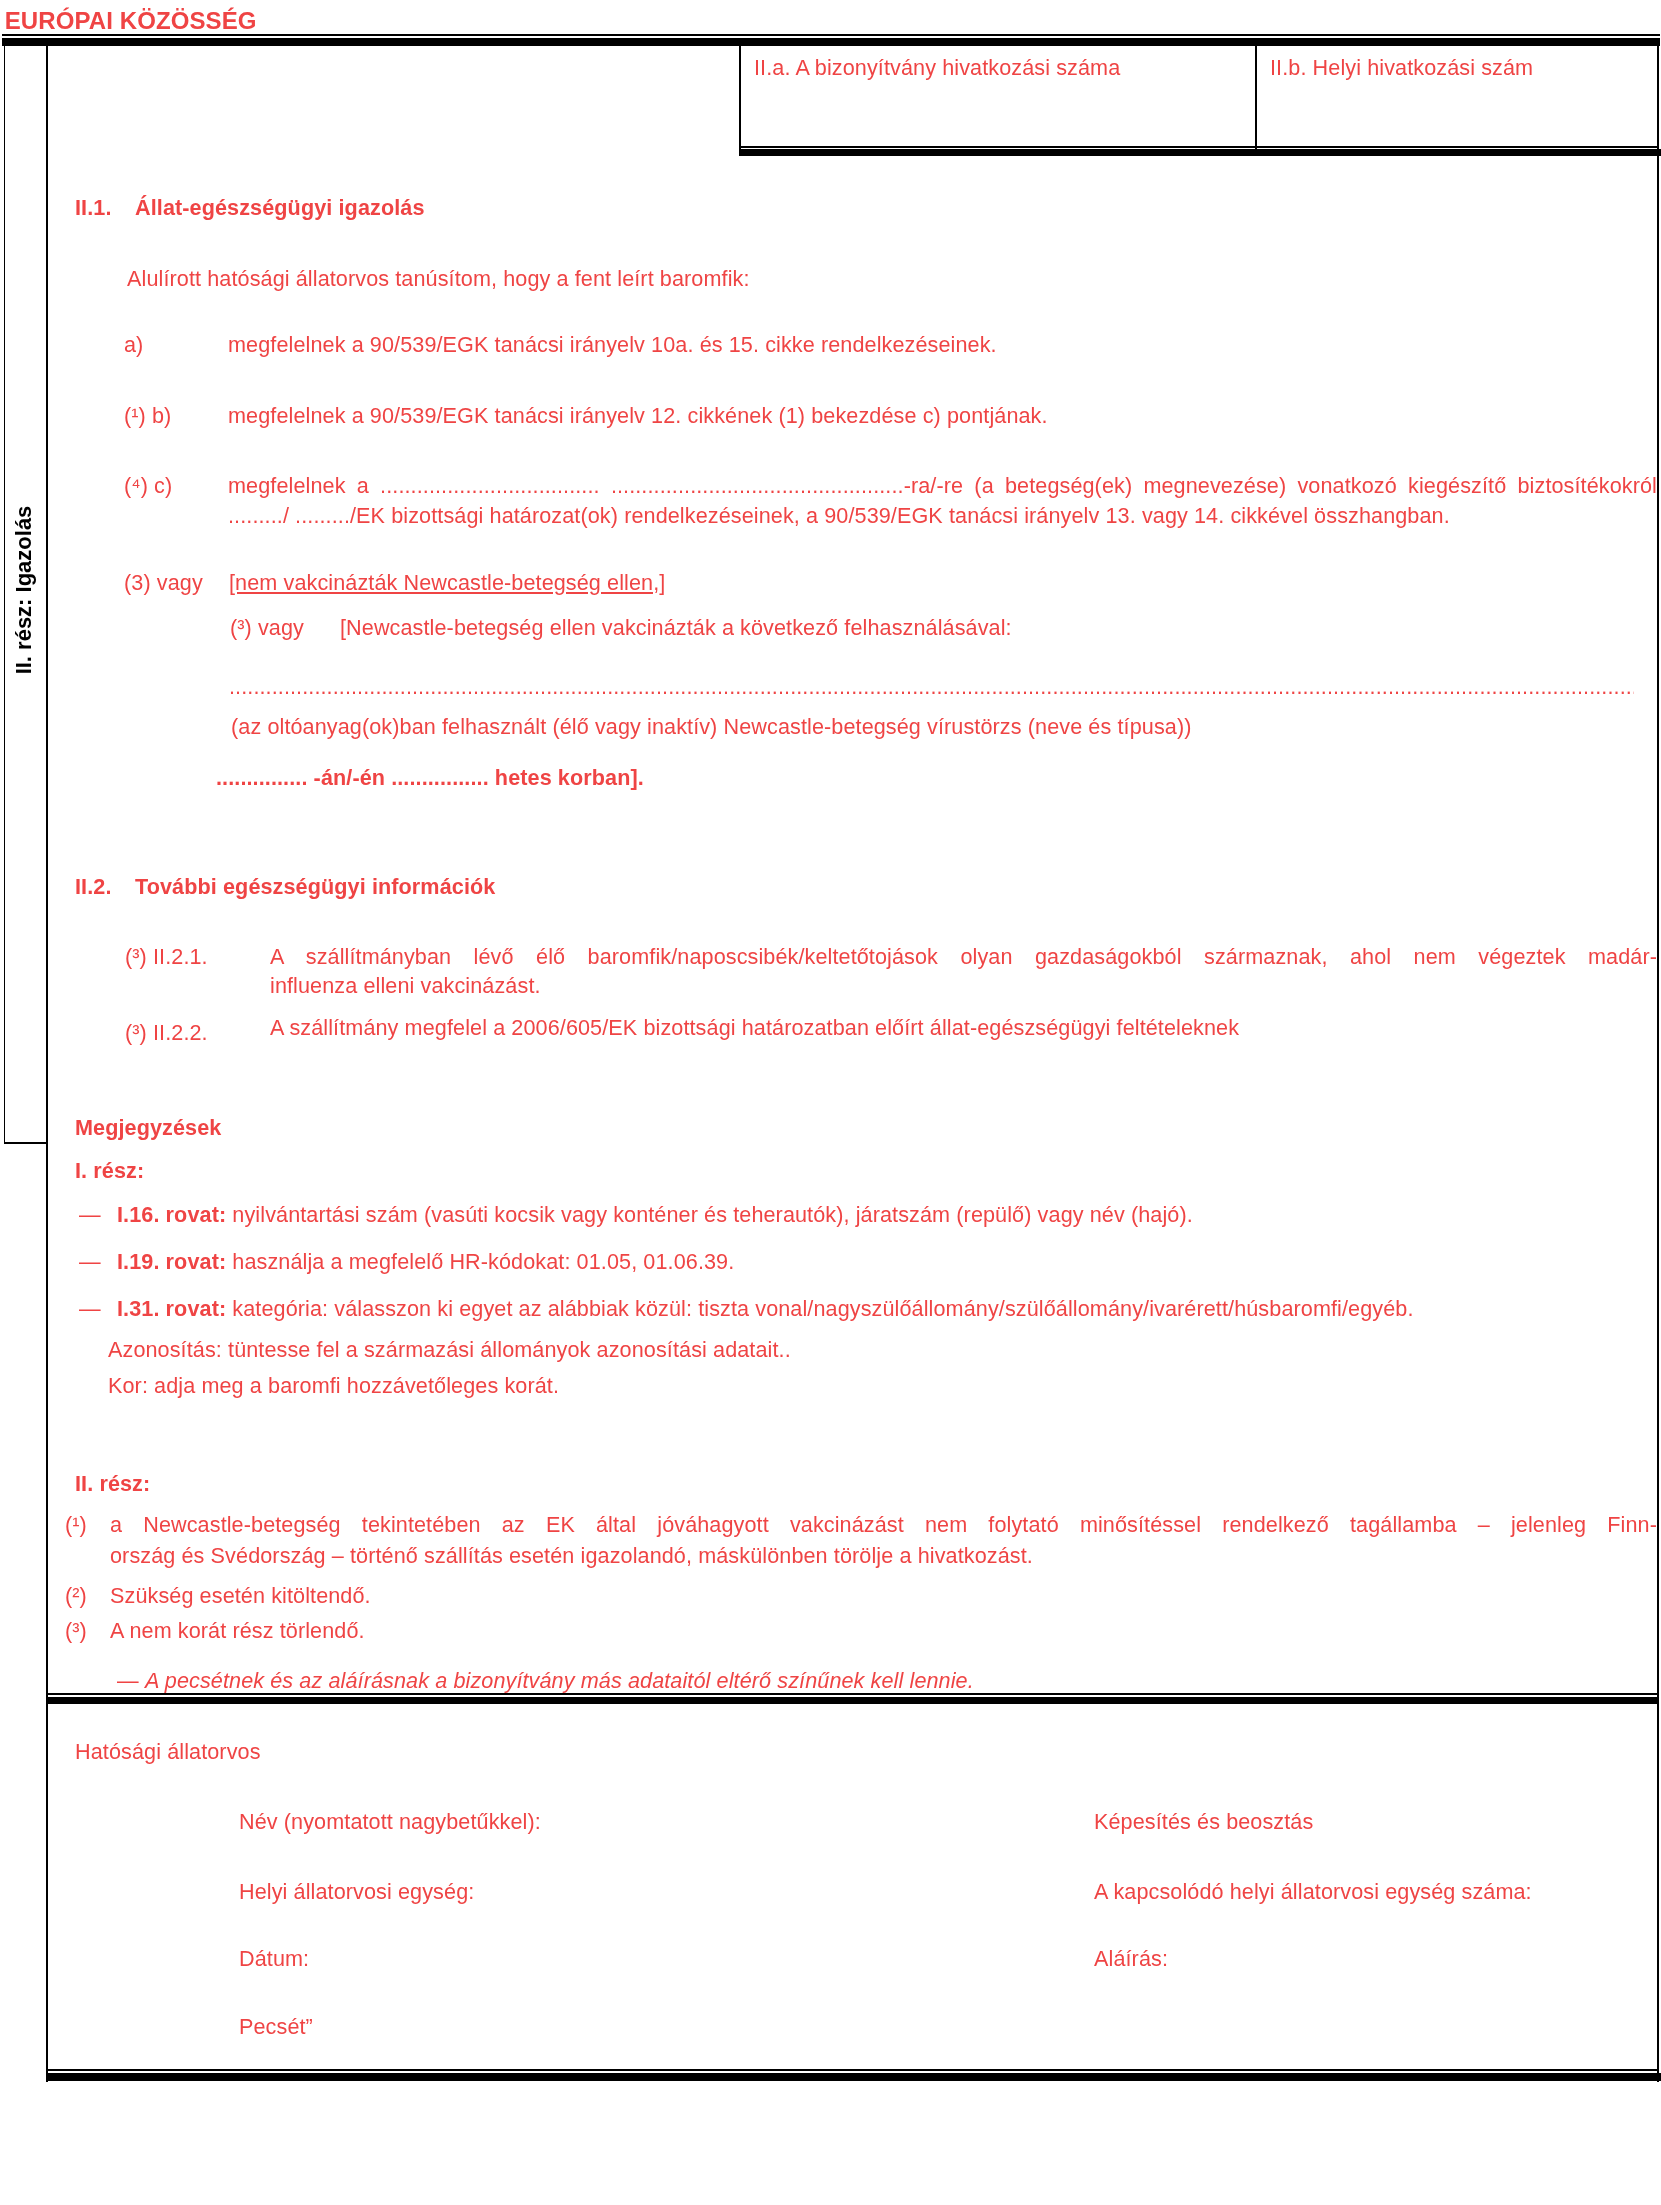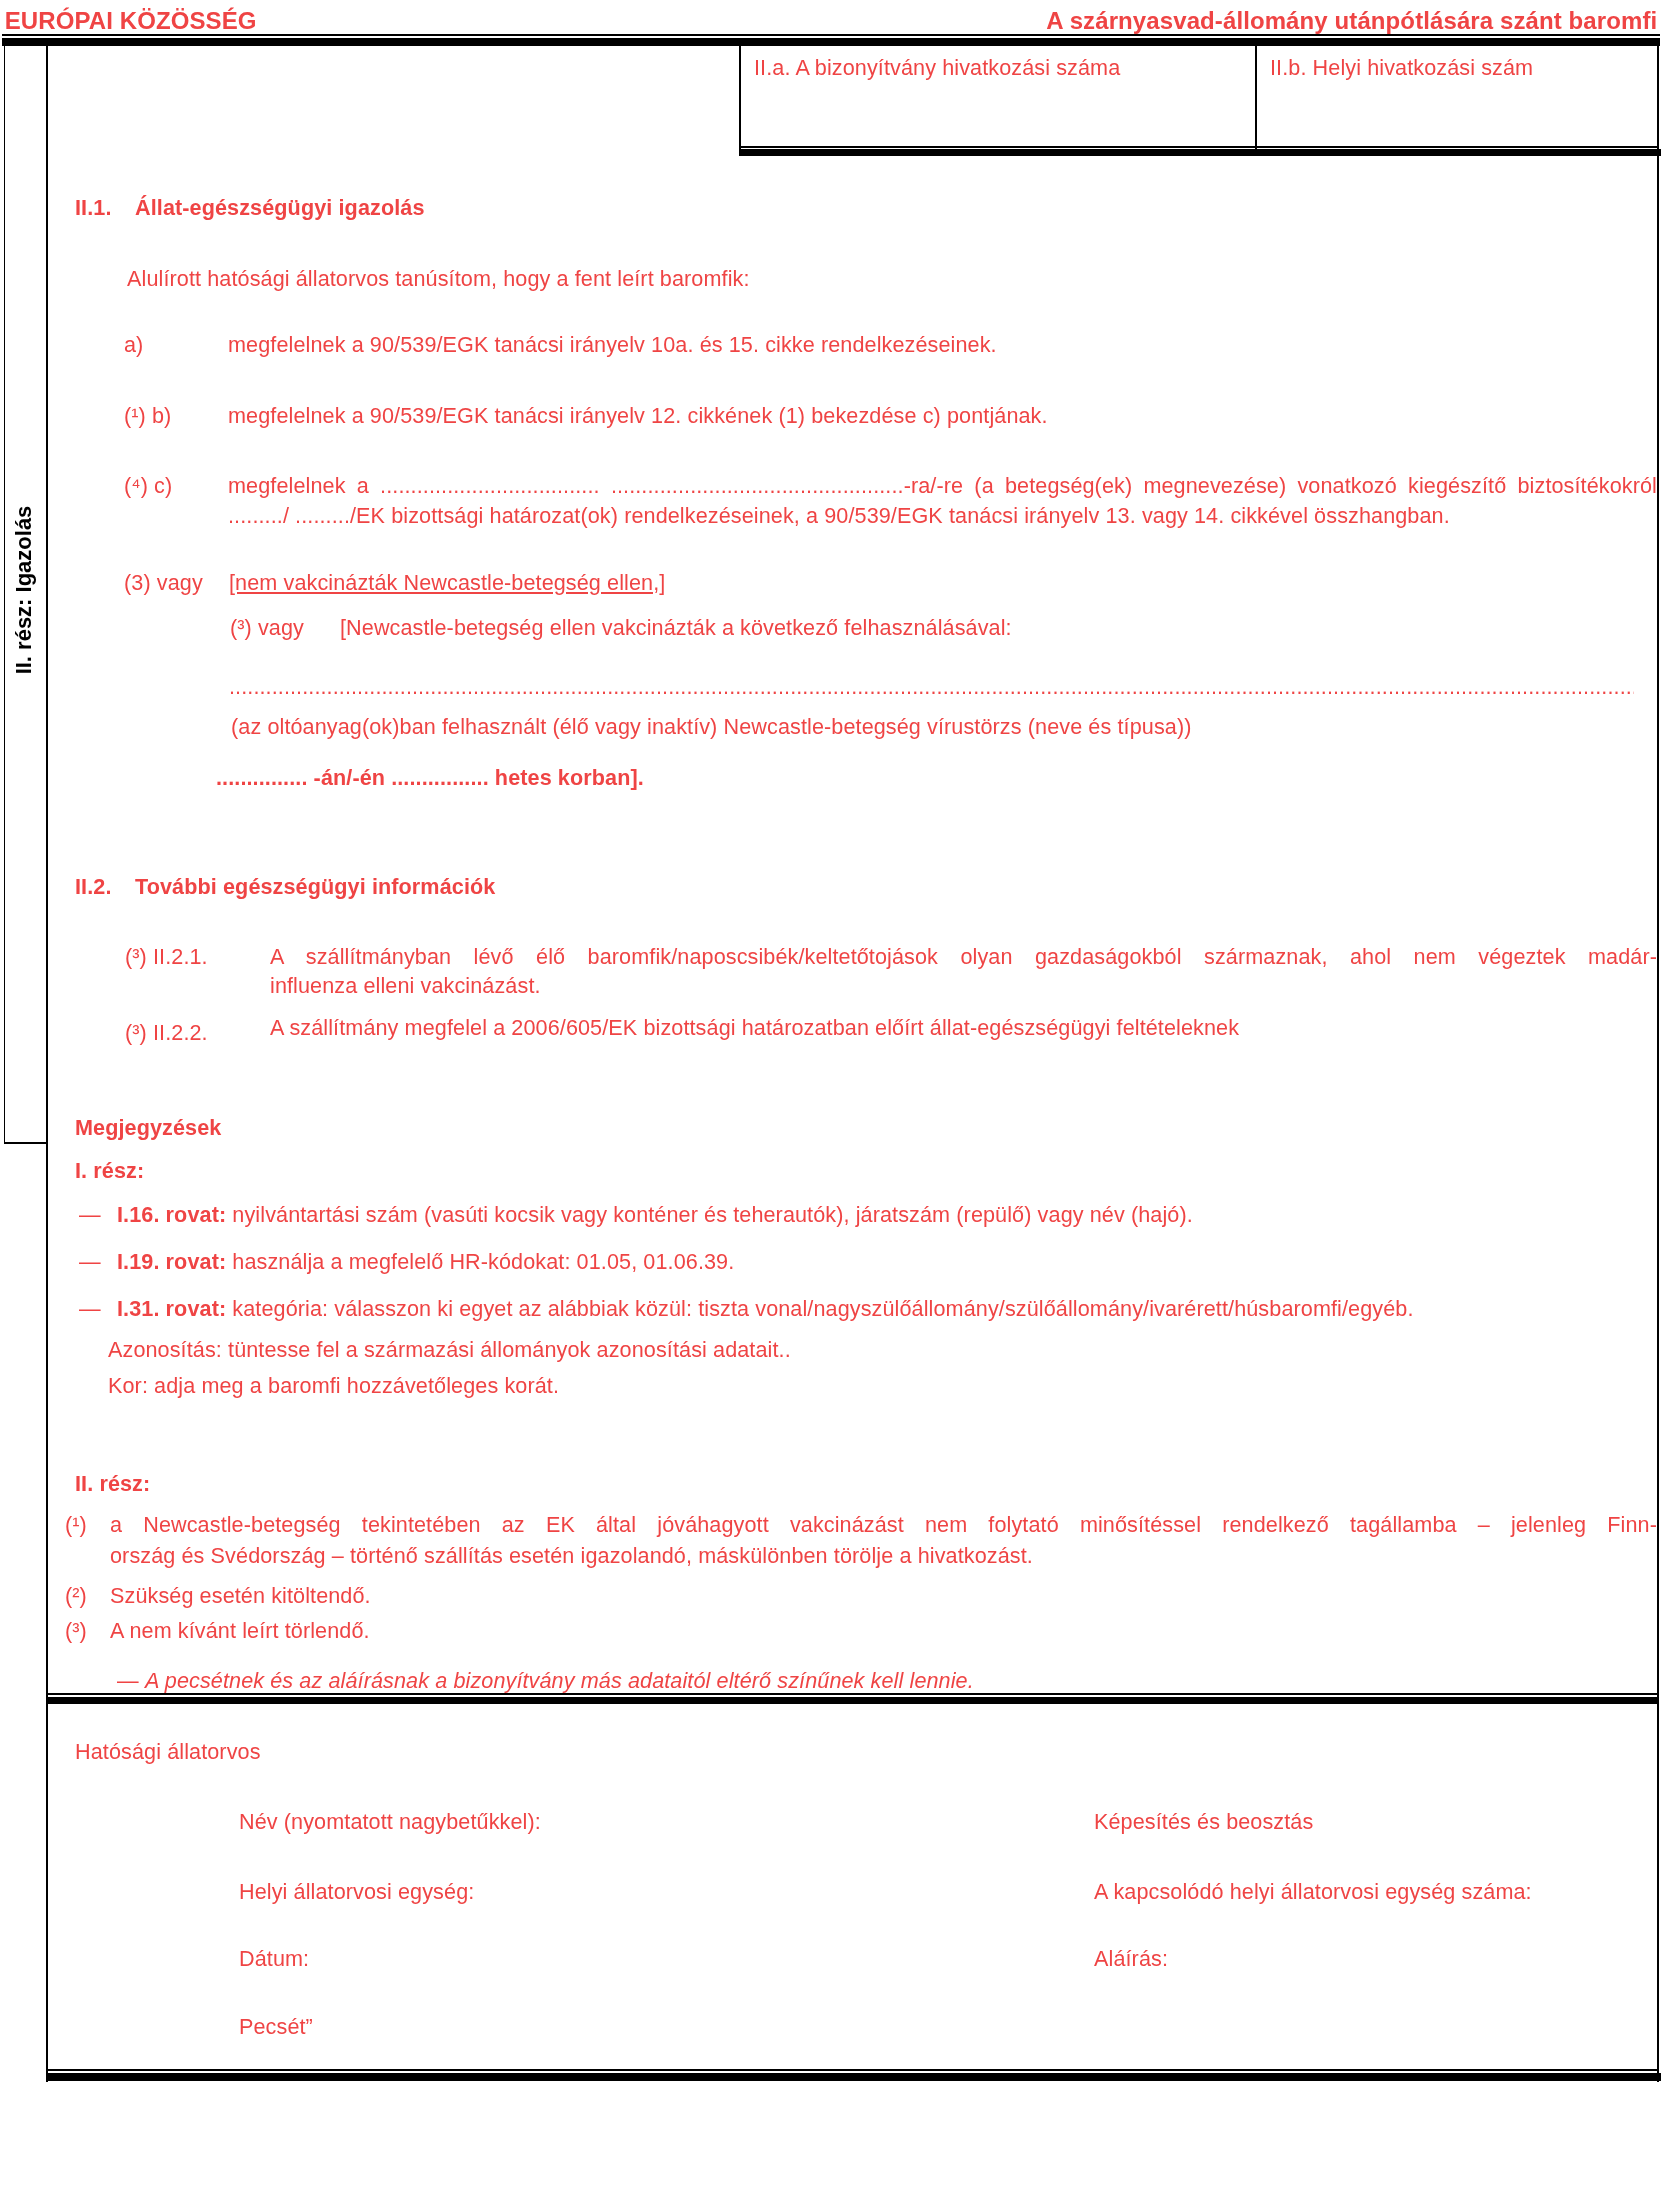--- a/index.html
+++ b/index.html
@@ -44,21 +44,20 @@
     font-size:22px;
   }
   .hdr-right{position:absolute; right:4.7px; top:5.8px;}
 </style>
 </head>
 <body>
 
 <div class="page">
 
   <div class="t b h" style="left:4.7px;top:5.8px;">EURÓPAI KÖZÖSSÉG</div>
-  <div class="t b h hdr-right">A szárnyasvad-állomány utánpótlására szánt baromfi</div>
 
   <div class="line" style="left:2.3px;top:34px;width:1658px;height:1.8px;"></div>
   <div class="line" style="left:2.3px;top:38px;width:1658px;height:8.2px;"></div>
   <div class="line" style="left:3.5px;top:38px;width:1.8px;height:1106px;"></div>
   <div class="line" style="left:3.5px;top:1142px;width:44px;height:1.8px;"></div>
   <div class="line" style="left:46px;top:38px;width:1.8px;height:2044px;"></div>
   <div class="line" style="left:1657px;top:38px;width:1.8px;height:2044px;"></div>
   <div class="line" style="left:739px;top:38px;width:1.8px;height:111px;"></div>
   <div class="line" style="left:1255px;top:38px;width:1.8px;height:111px;"></div>
   <div class="line" style="left:739px;top:146px;width:920px;height:1.8px;"></div>
@@ -126,21 +125,21 @@
   <div class="t b" style="left:75px;top:1469px;">II. rész:</div>
 
   <div class="t" style="left:65px;top:1510px;">(¹)</div>
   <div class="t" style="left:110px;top:1541px;">ország és Svédország – történő szállítás esetén igazolandó, máskülönben törölje a hivatkozást.</div>
   <div class="t just" style="left:110px;top:1510px;width:1547px;">a Newcastle-betegség tekintetében az EK által jóváhagyott vakcinázást nem folytató minősítéssel rendelkező tagállamba – jelenleg Finn-</div>
 
   <div class="t" style="left:65px;top:1581px;">(²)</div>
   <div class="t" style="left:110px;top:1581px;">Szükség esetén kitöltendő.</div>
 
   <div class="t" style="left:65px;top:1616px;">(³)</div>
-  <div class="t" style="left:110px;top:1616px;">A nem kívánt leírt törlendő.</div>
+  <div class="t" style="left:110px;top:1616px;">A nem korát rész törlendő.</div>
 
   <div class="t" style="left:117px;top:1666px;">—</div>
   <div class="t" style="left:145px;top:1666px;font-style:italic;">A pecsétnek és az aláírásnak a bizonyítvány más adataitól eltérő színűnek kell lennie.</div>
 
   <div class="t" style="left:75px;top:1737px;">Hatósági állatorvos</div>
 
   <div class="t" style="left:239px;top:1807px;">Név (nyomtatott nagybetűkkel):</div>
   <div class="t" style="left:1094px;top:1807px;">Képesítés és beosztás</div>
 
   <div class="t" style="left:239px;top:1877px;">Helyi állatorvosi egység:</div>

